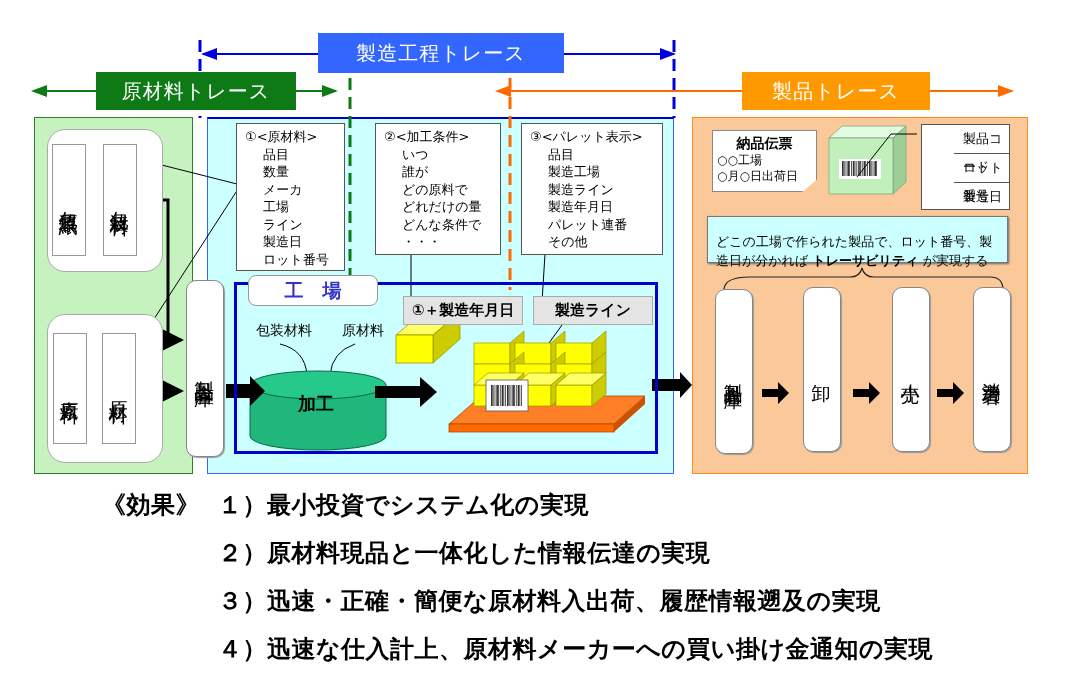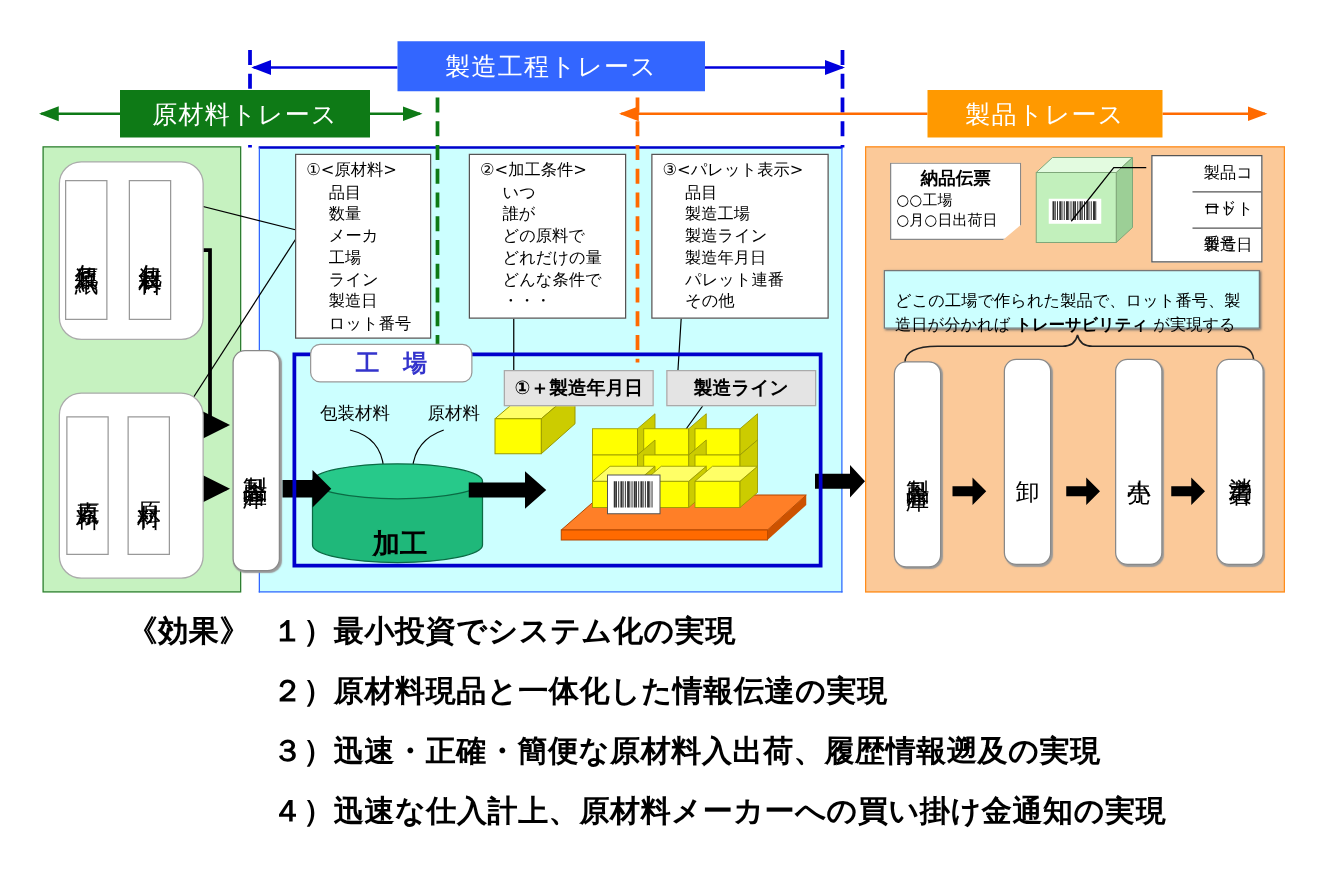--- a/index.html
+++ b/index.html
@@ -252,21 +252,21 @@
   <span class="item">その他</span>
 </div>
 
 <div class="box" style="left:234px;top:282px;width:424px;height:172px;border:3px solid #0000cc;"></div>
 <div class="box" style="left:248px;top:275px;width:130px;height:31px;background:#fff;border:1px solid #999;border-radius:8px;
             display:flex;align-items:center;justify-content:center;color:#3333cc;font-weight:bold;font-size:19px;">
   <span>工　場</span>
 </div>
 <div class="abs" style="left:256px;top:322px;font-size:14px;">包装材料</div>
 <div class="abs" style="left:342px;top:322px;font-size:14px;">原材料</div>
-<div class="abs" style="left:298px;top:420px;font-size:22px;font-weight:bold;">加工</div>
+<div class="abs" style="left:298px;top:392px;font-size:18px;font-weight:bold;">加工</div>
 <div class="grey-label" style="left:403px;top:296px;width:120px;height:29px;">①＋製造年月日</div>
 <div class="grey-label" style="left:533px;top:296px;width:120px;height:29px;">製造ライン</div>
 
 <div class="box" style="left:712px;top:130px;width:105px;height:62px;background:#fff;border:1px solid #888;
             box-shadow:2px 2px 2px #999;clip-path:polygon(0 0,100% 0,100% 80%,86% 100%,0 100%);font-size:12px;line-height:16px;padding:4px 4px;">
   <div style="font-weight:bold;font-size:14px;text-align:center;margin-bottom:1px;">納品伝票</div>
   <div>○○工場</div>
   <div>○月○日出荷日</div>
 </div>
 

